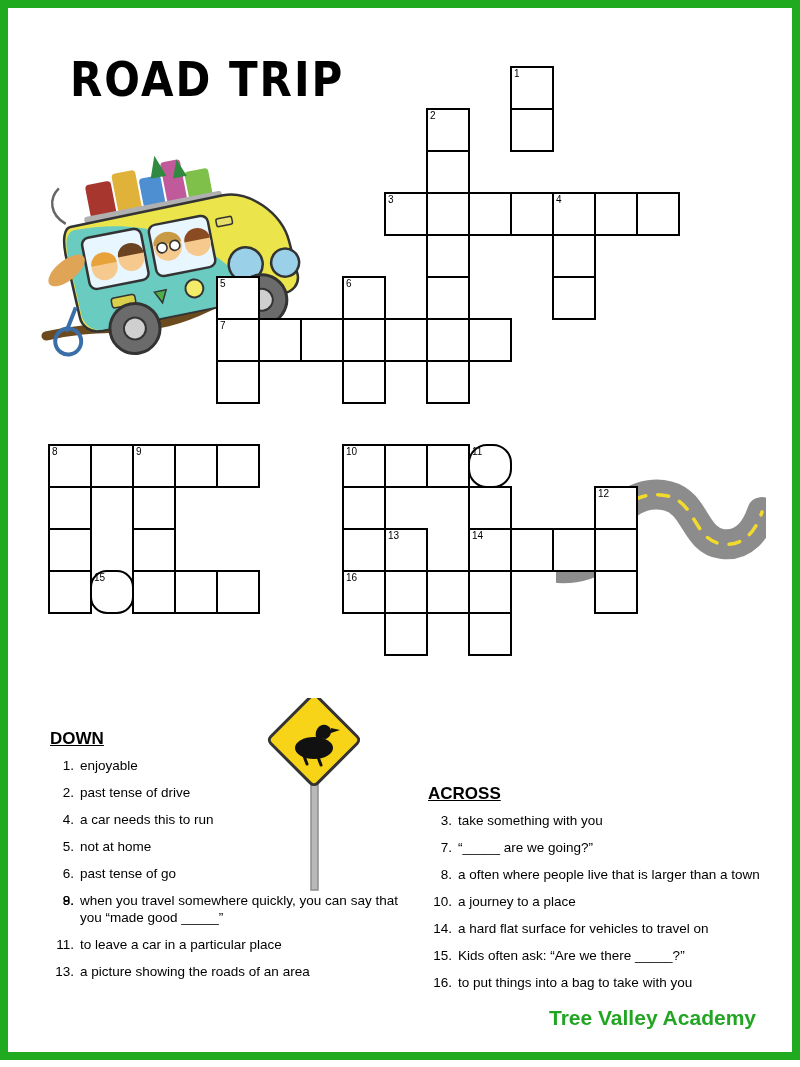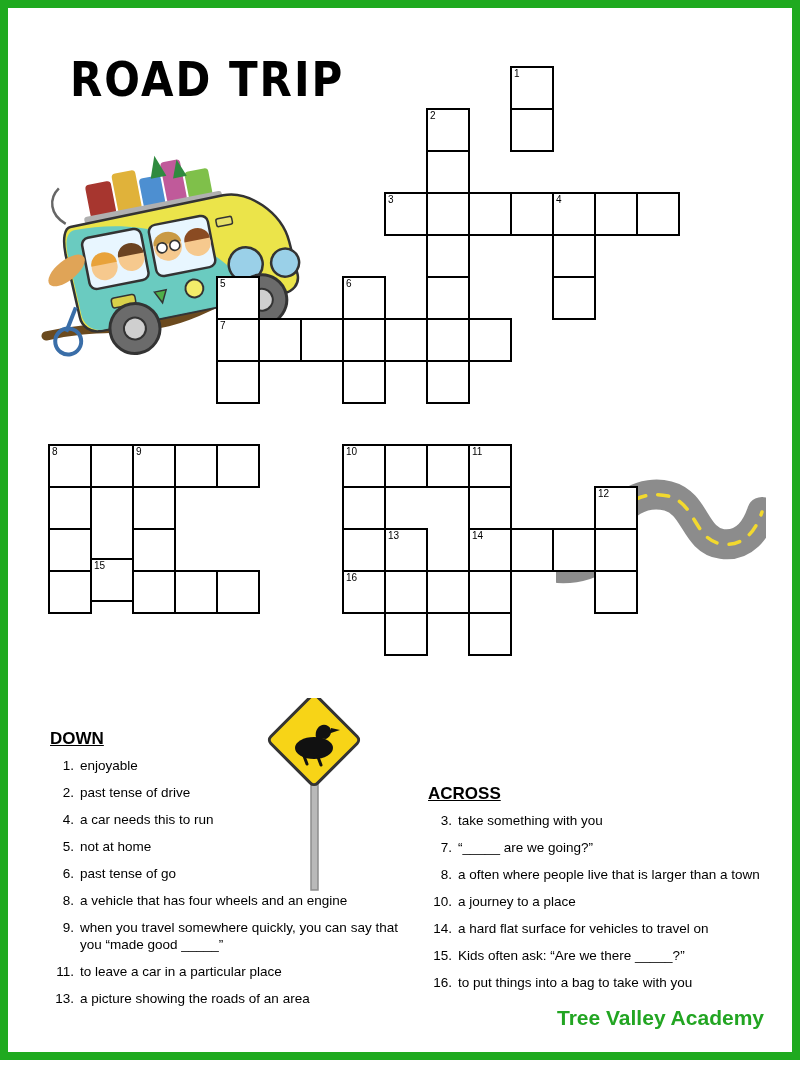--- a/index.html
+++ b/index.html
@@ -137,21 +137,21 @@
     position: absolute;
     left: 0;
     top: 0;
     width: 24px;
     text-align: right;
   }
 
   
   #brand {
     position: absolute;
-    right: 28px;
+    right: 36px;
     bottom: 22px;
     font-family: "Liberation Sans", sans-serif;
     font-size: 21px;
     font-weight: bold;
     color: #22a522;
   }
 </style>
 </head>
 <body>
 
@@ -289,21 +289,21 @@
       <div class="cell" style="left: 84px; top: 378px;">
         <span class="num">9</span>
       </div>
       <div class="cell" style="left: 126px; top: 378px;"></div>
       <div class="cell" style="left: 168px; top: 378px;"></div>
       <div class="cell" style="left: 294px; top: 378px;">
         <span class="num">10</span>
       </div>
       <div class="cell" style="left: 336px; top: 378px;"></div>
       <div class="cell" style="left: 378px; top: 378px;"></div>
-      <div class="cell" style="left: 420px; top: 378px;">
+      <div class="cell" style="left: 420px; top: 378px; border-radius: 19px;">
         <span class="num">11</span>
       </div>
       <div class="cell" style="left: 0px; top: 420px;"></div>
       <div class="cell" style="left: 84px; top: 420px;"></div>
       <div class="cell" style="left: 294px; top: 420px;"></div>
       <div class="cell" style="left: 420px; top: 420px;"></div>
       <div class="cell" style="left: 546px; top: 420px;">
         <span class="num">12</span>
       </div>
       <div class="cell" style="left: 0px; top: 462px;"></div>
@@ -312,21 +312,21 @@
       <div class="cell" style="left: 336px; top: 462px;">
         <span class="num">13</span>
       </div>
       <div class="cell" style="left: 420px; top: 462px;">
         <span class="num">14</span>
       </div>
       <div class="cell" style="left: 462px; top: 462px;"></div>
       <div class="cell" style="left: 504px; top: 462px;"></div>
       <div class="cell" style="left: 546px; top: 462px;"></div>
       <div class="cell" style="left: 0px; top: 504px;"></div>
-      <div class="cell" style="left: 42px; top: 492px;">
+      <div class="cell" style="left: 42px; top: 504px; border-radius: 17px;">
         <span class="num">15</span>
       </div>
       <div class="cell" style="left: 84px; top: 504px;"></div>
       <div class="cell" style="left: 126px; top: 504px;"></div>
       <div class="cell" style="left: 168px; top: 504px;"></div>
       <div class="cell" style="left: 294px; top: 504px;">
         <span class="num">16</span>
       </div>
       <div class="cell" style="left: 336px; top: 504px;"></div>
       <div class="cell" style="left: 378px; top: 504px;"></div>
@@ -337,21 +337,21 @@
     </div>
 
   <div id="down-section">
     <div class="clues-heading">DOWN</div>
     <ol class="clue-list" id="down-list">
         <li><span class="cnum">1.</span><span>enjoyable</span></li>
         <li><span class="cnum">2.</span><span>past tense of drive</span></li>
         <li><span class="cnum">4.</span><span>a car needs this to run</span></li>
         <li><span class="cnum">5.</span><span>not at home</span></li>
         <li><span class="cnum">6.</span><span>past tense of go</span></li>
-        <li><span class="cnum">8.</span><span>a vehicle that has four wheels and an engine</span></li>
+        <li><span class="cnum">8.</span></li>
         <li><span class="cnum">9.</span><span>when you travel somewhere quickly, you can say that you “made good _____”</span></li>
         <li><span class="cnum">11.</span><span>to leave a car in a particular place</span></li>
         <li><span class="cnum">13.</span><span>a picture showing the roads of an area</span></li>
       </ol>
   </div>
 
   <div id="across-section">
     <div class="clues-heading">ACROSS</div>
     <ol class="clue-list" id="across-list">
         <li><span class="cnum">3.</span><span>take something with you</span></li>

